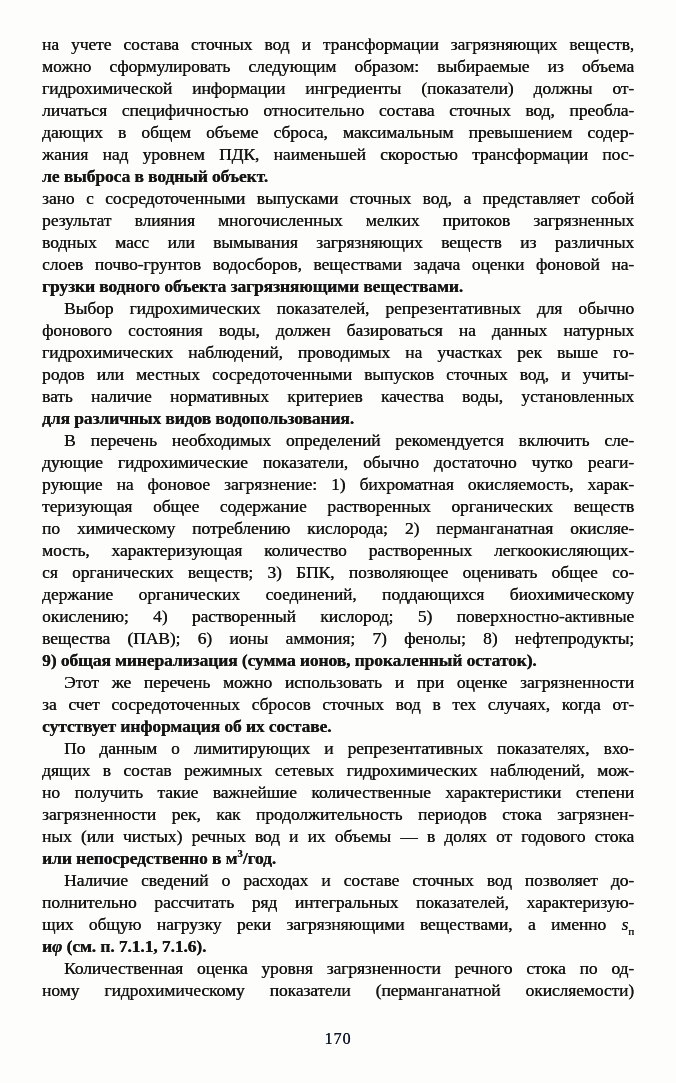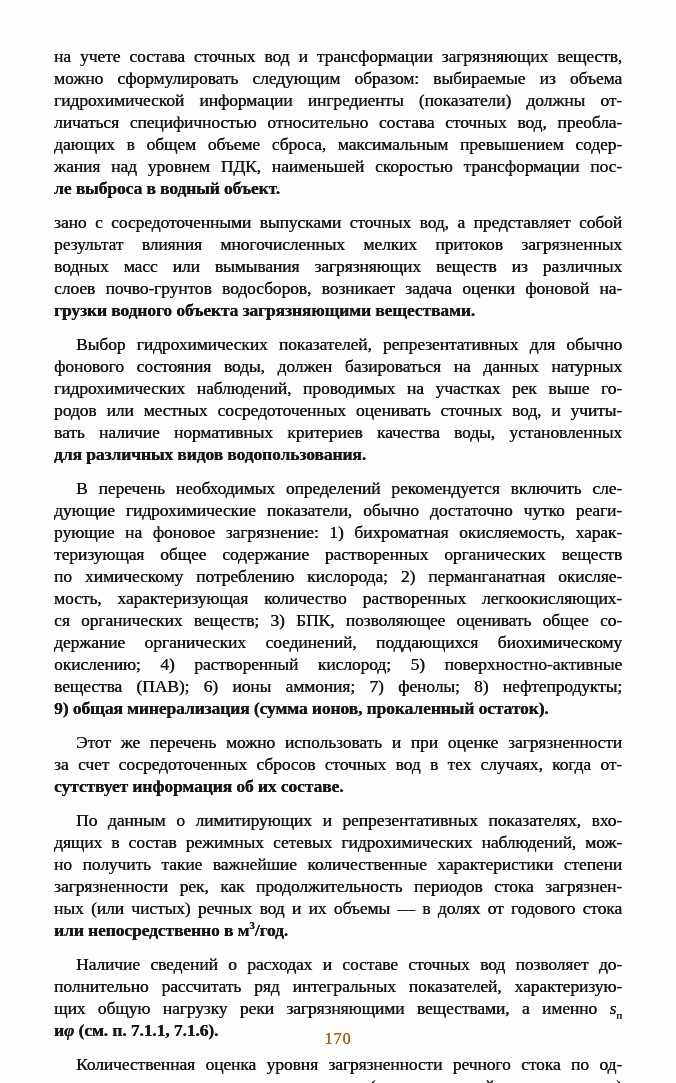--- a/index.html
+++ b/index.html
@@ -19,21 +19,21 @@
   .text-block {
     position: absolute;
     left: 42px;
     top: 33px;
     width: 592px;
     font-size: 17.5px;
     line-height: 22px;
     letter-spacing: -0.1px;
     text-shadow: 0.35px 0 0 currentColor; 
   }
-  .para { margin: 12px; padding: 0; }
+  .para { margin: 0; padding: 0; }
   .line {
     height: 22px;
     overflow: hidden;
     text-align: justify;
     text-align-last: justify;
     white-space: normal;
   }
   .line.lastline { text-align-last: left; font-weight: bold; }
   .line.indent { text-indent: 22px; }
   .line sup {
@@ -48,21 +48,21 @@
   }
   .it { font-style: italic; }
   .page-number {
     position: absolute;
     left: 0;
     top: 1030px;
     width: 100%;
     text-align: center;
     font-size: 16px;
     letter-spacing: 1px;
-    color: #a16207;
+    color: #0f172a;
     text-shadow: 0.3px 0 0 currentColor;
   }
 </style>
 </head>
 <body>
 
 <div class="page">
   <div class="text-block" id="text-block">
       <div class="para">
         <div class="line">на учете состава сточных вод и трансформации загрязняющих веществ,</div>
@@ -70,28 +70,28 @@
         <div class="line">гидрохимической информации ингредиенты (показатели) должны от-</div>
         <div class="line">личаться специфичностью относительно состава сточных вод, преобла-</div>
         <div class="line">дающих в общем объеме сброса, максимальным превышением содер-</div>
         <div class="line">жания над уровнем ПДК, наименьшей скоростью трансформации пос-</div>
         <div class="line lastline">ле выброса в водный объект.</div>
       </div>
       <div class="para">
         <div class="line">зано с сосредоточенными выпусками сточных вод, а представляет собой</div>
         <div class="line">результат влияния многочисленных мелких притоков загрязненных</div>
         <div class="line">водных масс или вымывания загрязняющих веществ из различных</div>
-        <div class="line">слоев почво-грунтов водосборов, возникает задача оценки фоновой на-</div>
+        <div class="line">слоев почво-грунтов водосборов, веществами задача оценки фоновой на-</div>
         <div class="line lastline">грузки водного объекта загрязняющими веществами.</div>
       </div>
       <div class="para">
         <div class="line indent">Выбор гидрохимических показателей, репрезентативных для обычно</div>
         <div class="line">фонового состояния воды, должен базироваться на данных натурных</div>
         <div class="line">гидрохимических наблюдений, проводимых на участках рек выше го-</div>
-        <div class="line">родов или местных сосредоточенных оценивать сточных вод, и учиты-</div>
+        <div class="line">родов или местных сосредоточенными выпусков сточных вод, и учиты-</div>
         <div class="line">вать наличие нормативных критериев качества воды, установленных</div>
         <div class="line lastline">для различных видов водопользования.</div>
       </div>
       <div class="para">
         <div class="line indent">В перечень необходимых определений рекомендуется включить сле-</div>
         <div class="line">дующие гидрохимические показатели, обычно достаточно чутко реаги-</div>
         <div class="line">рующие на фоновое загрязнение: 1) бихроматная окисляемость, харак-</div>
         <div class="line">теризующая общее содержание растворенных органических веществ</div>
         <div class="line">по химическому потреблению кислорода; 2) перманганатная окисляе-</div>
         <div class="line">мость, характеризующая количество растворенных легкоокисляющих-</div>

